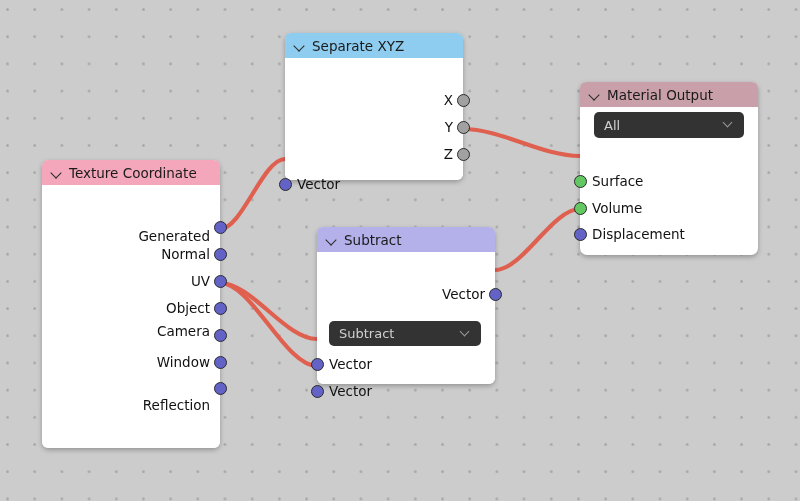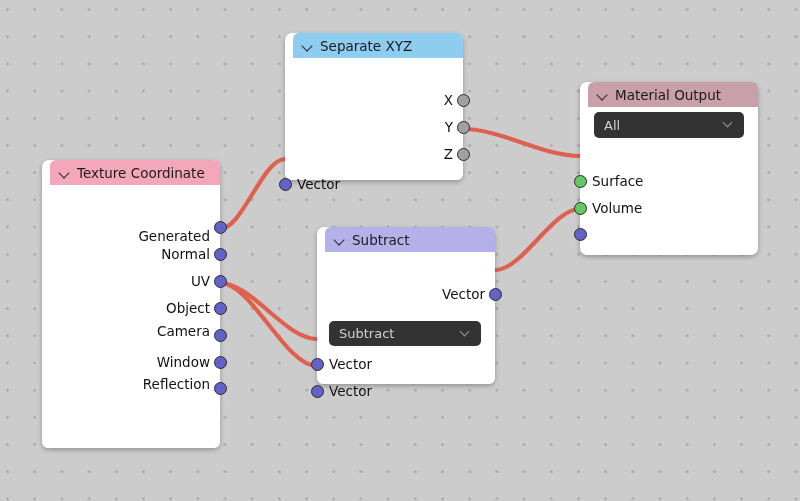--- a/index.html
+++ b/index.html
@@ -38,21 +38,20 @@
   .node-header {
     height: 25px;
     border-top-left-radius: 6px;
     border-top-right-radius: 6px;
     display: flex;
     align-items: center;
     padding-left: 9px;
     font-size: 13.5px;
     color: #1a1a1a;
     box-sizing: border-box;
-    margin-left: 8px;
   }
   .chev {
     display: inline-block;
     width: 12px;
     height: 12px;
     margin-right: 6px;
     position: relative;
     flex: 0 0 auto;
   }
   .chev::before {
@@ -231,21 +230,21 @@
       <div class="sock-row out" style="top:137px;">
         <span>Camera</span>
       </div>
       <div class="socket sock-vector" style="right:-6.5px; top:143.5px;"></div>
 
       <div class="sock-row out" style="top:168px;">
         <span>Window</span>
       </div>
       <div class="socket sock-vector" style="right:-6.5px; top:170.5px;"></div>
 
-      <div class="sock-row out" style="top:190px;margin-left:35px;">
+      <div class="sock-row out" style="top:211px;margin-left:35px;">
         <span>Reflection</span>
       </div>
       <div class="socket sock-vector" style="right:-6.5px; top:196.5px;"></div>
 
 
 
     </div>
   </div>
 
   <div class="node" id="node-separate-xyz" style="left:285px; top:33px; width:178px; height:147px;">
@@ -293,20 +292,23 @@
       <div class="sock-row in" style="top:65px;">
         <span>Surface</span>
       </div>
       <div class="socket sock-shader" style="left:-6.5px; top:67.5px;"></div>
 
       <div class="sock-row in" style="top:92px;">
         <span>Volume</span>
       </div>
       <div class="socket sock-shader" style="left:-6.5px; top:94.5px;"></div>
 
+      <div class="sock-row in" style="top:118px;">
+        <span>Displacement</span>
+      </div>
       <div class="socket sock-vector" style="left:-6.5px; top:120.5px;"></div>
 
     </div>
   </div>
 
   <div class="node" id="node-subtract" style="left:317px; top:227px; width:178px; height:157px;">
     <div class="node-header" style="background:#b3b0ea;">
       <span class="chev"></span>
       <span>Subtract</span>
     </div>

